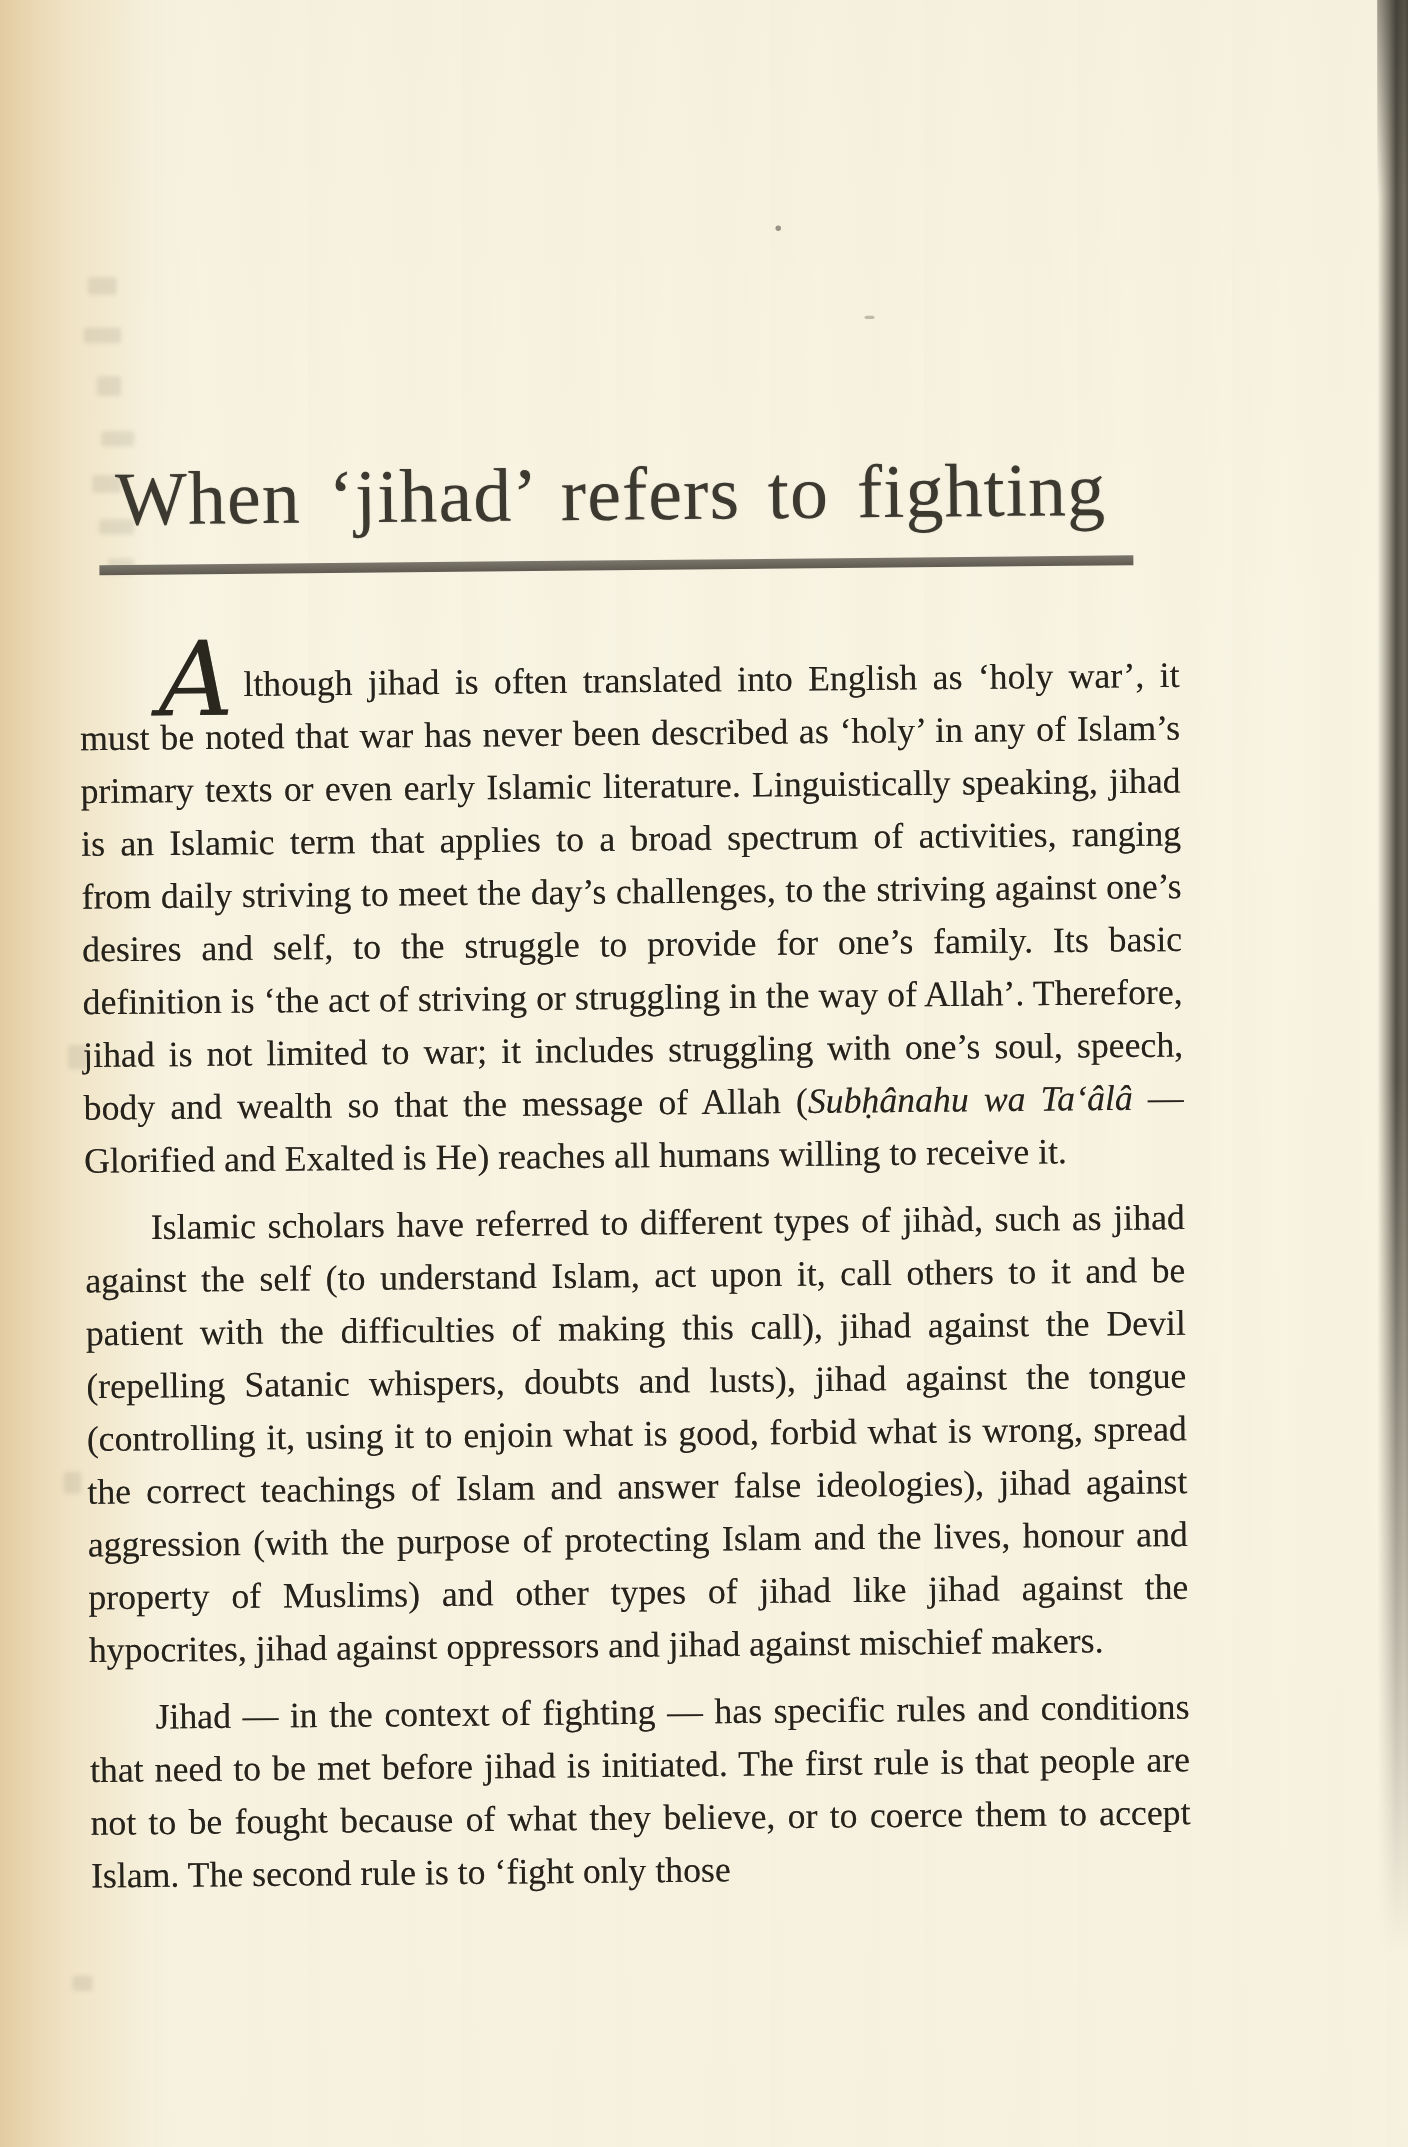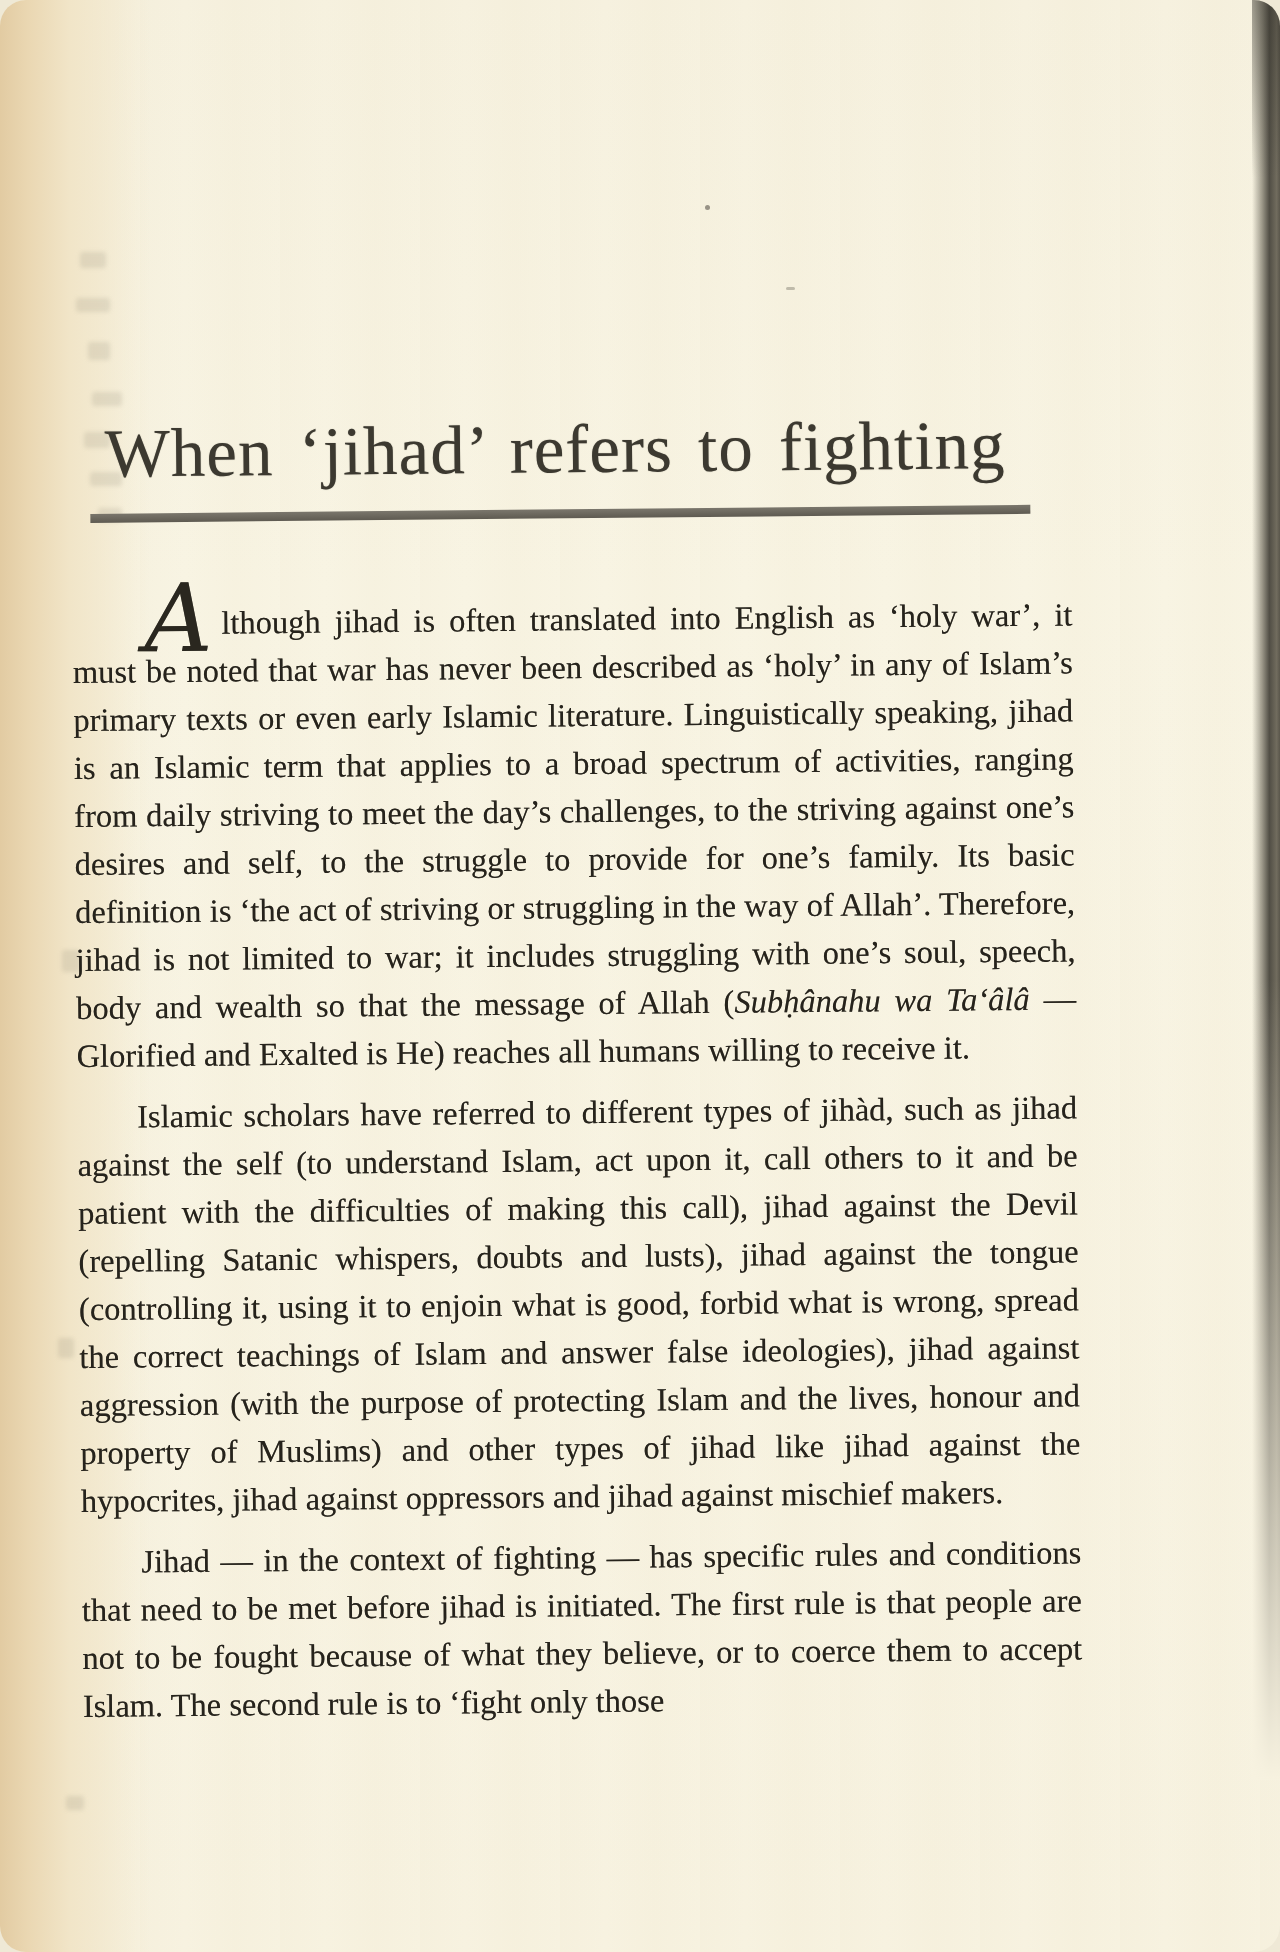--- a/index.html
+++ b/index.html
@@ -11,21 +11,20 @@
     position: relative;
     width: 1280px;
     height: 1952px;
     overflow: hidden;
     background:
       repeating-linear-gradient(90deg,
         rgba(232, 222, 192, 0.10) 0px, rgba(248, 244, 228, 0.0) 45px,
         rgba(236, 227, 199, 0.12) 95px, rgba(248, 244, 228, 0.0) 140px),
       linear-gradient(180deg, #f6f1df 0%, #f8f4e3 30%, #f7f2e0 100%);
     font-family: "Liberation Serif", "DejaVu Serif", serif;
-    border-radius: 26px;
   }
   
   .left-edge {
     position: absolute;
     left: 0; top: 0;
     width: 150px; height: 100%;
     background: linear-gradient(to right,
       #e2cba2 0px,
       #ead7b2 28px,
       #f1e5c8 70px,

